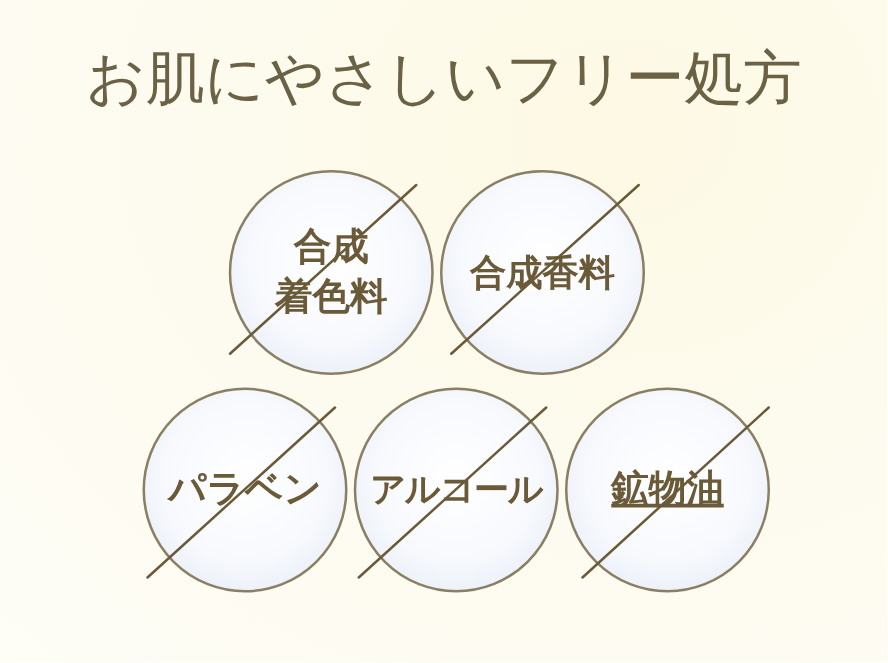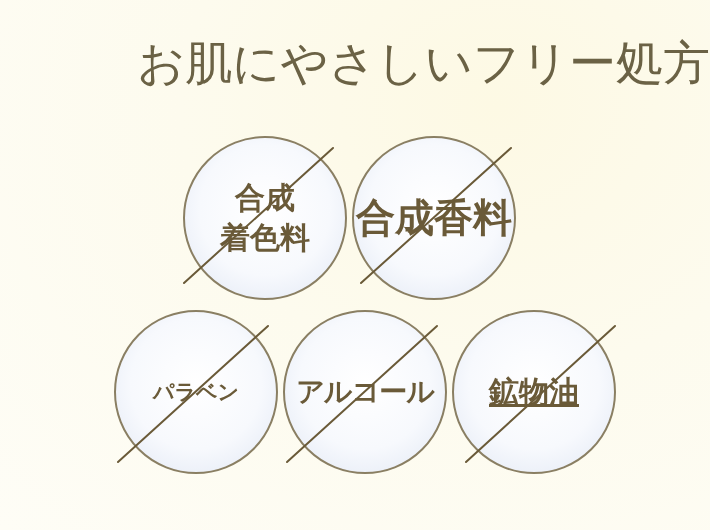--- a/index.html
+++ b/index.html
@@ -1,21 +1,21 @@
 <!DOCTYPE html>
 <html><head>
 <meta charset="utf-8">
 <style>
   html, body { margin: 0; padding: 0; }
   body {
     width: 710px; height: 530px; overflow: hidden; position: relative;
     background: radial-gradient(ellipse at 70% 20%, #fdf9e4 0%, #fdfbee 45%, #fefdf6 100%);
   }
   .title {
-    position: absolute; left: 0; top: 28px; width: 710px; text-align: right;
+    position: absolute; left: 0; top: 28px; width: 710px; text-align: center;
     font-family: "DejaVu Serif", "Liberation Serif", serif;
     font-size: 47px; color: #6b6245; letter-spacing: 0px; line-height: 70px;
     white-space: nowrap;
   }
   .badge {
     position: absolute; width: 164px; height: 164px; border-radius: 50%;
     box-sizing: border-box; border: 2px solid #8a7f63;
     background: radial-gradient(circle at 50% 45%, #ffffff 0%, #f7f9fd 55%, #dfe6f3 100%);
   }
   .badge-label {
@@ -30,24 +30,24 @@
 </head>
 <body>
 
 <div class="title">お肌にやさしいフリー処方</div>
 
 <div class="badge" style="left:183px; top:136px;">
   <div class="badge-label" style="font-size:30px;">合成
 着色料</div>
 </div>
 <div class="badge" style="left:352px; top:136px;">
-  <div class="badge-label" style="font-size:39px;">合成香料</div>
+  <div class="badge-label" style="font-size:29px;">合成香料</div>
 </div>
 <div class="badge" style="left:114px; top:310px;">
-  <div class="badge-label" style="font-size:21px;">パラベン</div>
+  <div class="badge-label" style="font-size:30px;">パラベン</div>
 </div>
 <div class="badge" style="left:283px; top:310px;">
   <div class="badge-label" style="font-size:28px; letter-spacing:-1px;">アルコール</div>
 </div>
 <div class="badge" style="left:452px; top:310px;">
   <div class="badge-label" style="font-size:30px;text-decoration:underline;">鉱物油</div>
 </div>
 
 <svg class="slash" viewBox="0 0 710 530">
   <g stroke="#6a5a38" stroke-width="2" stroke-linecap="round">

